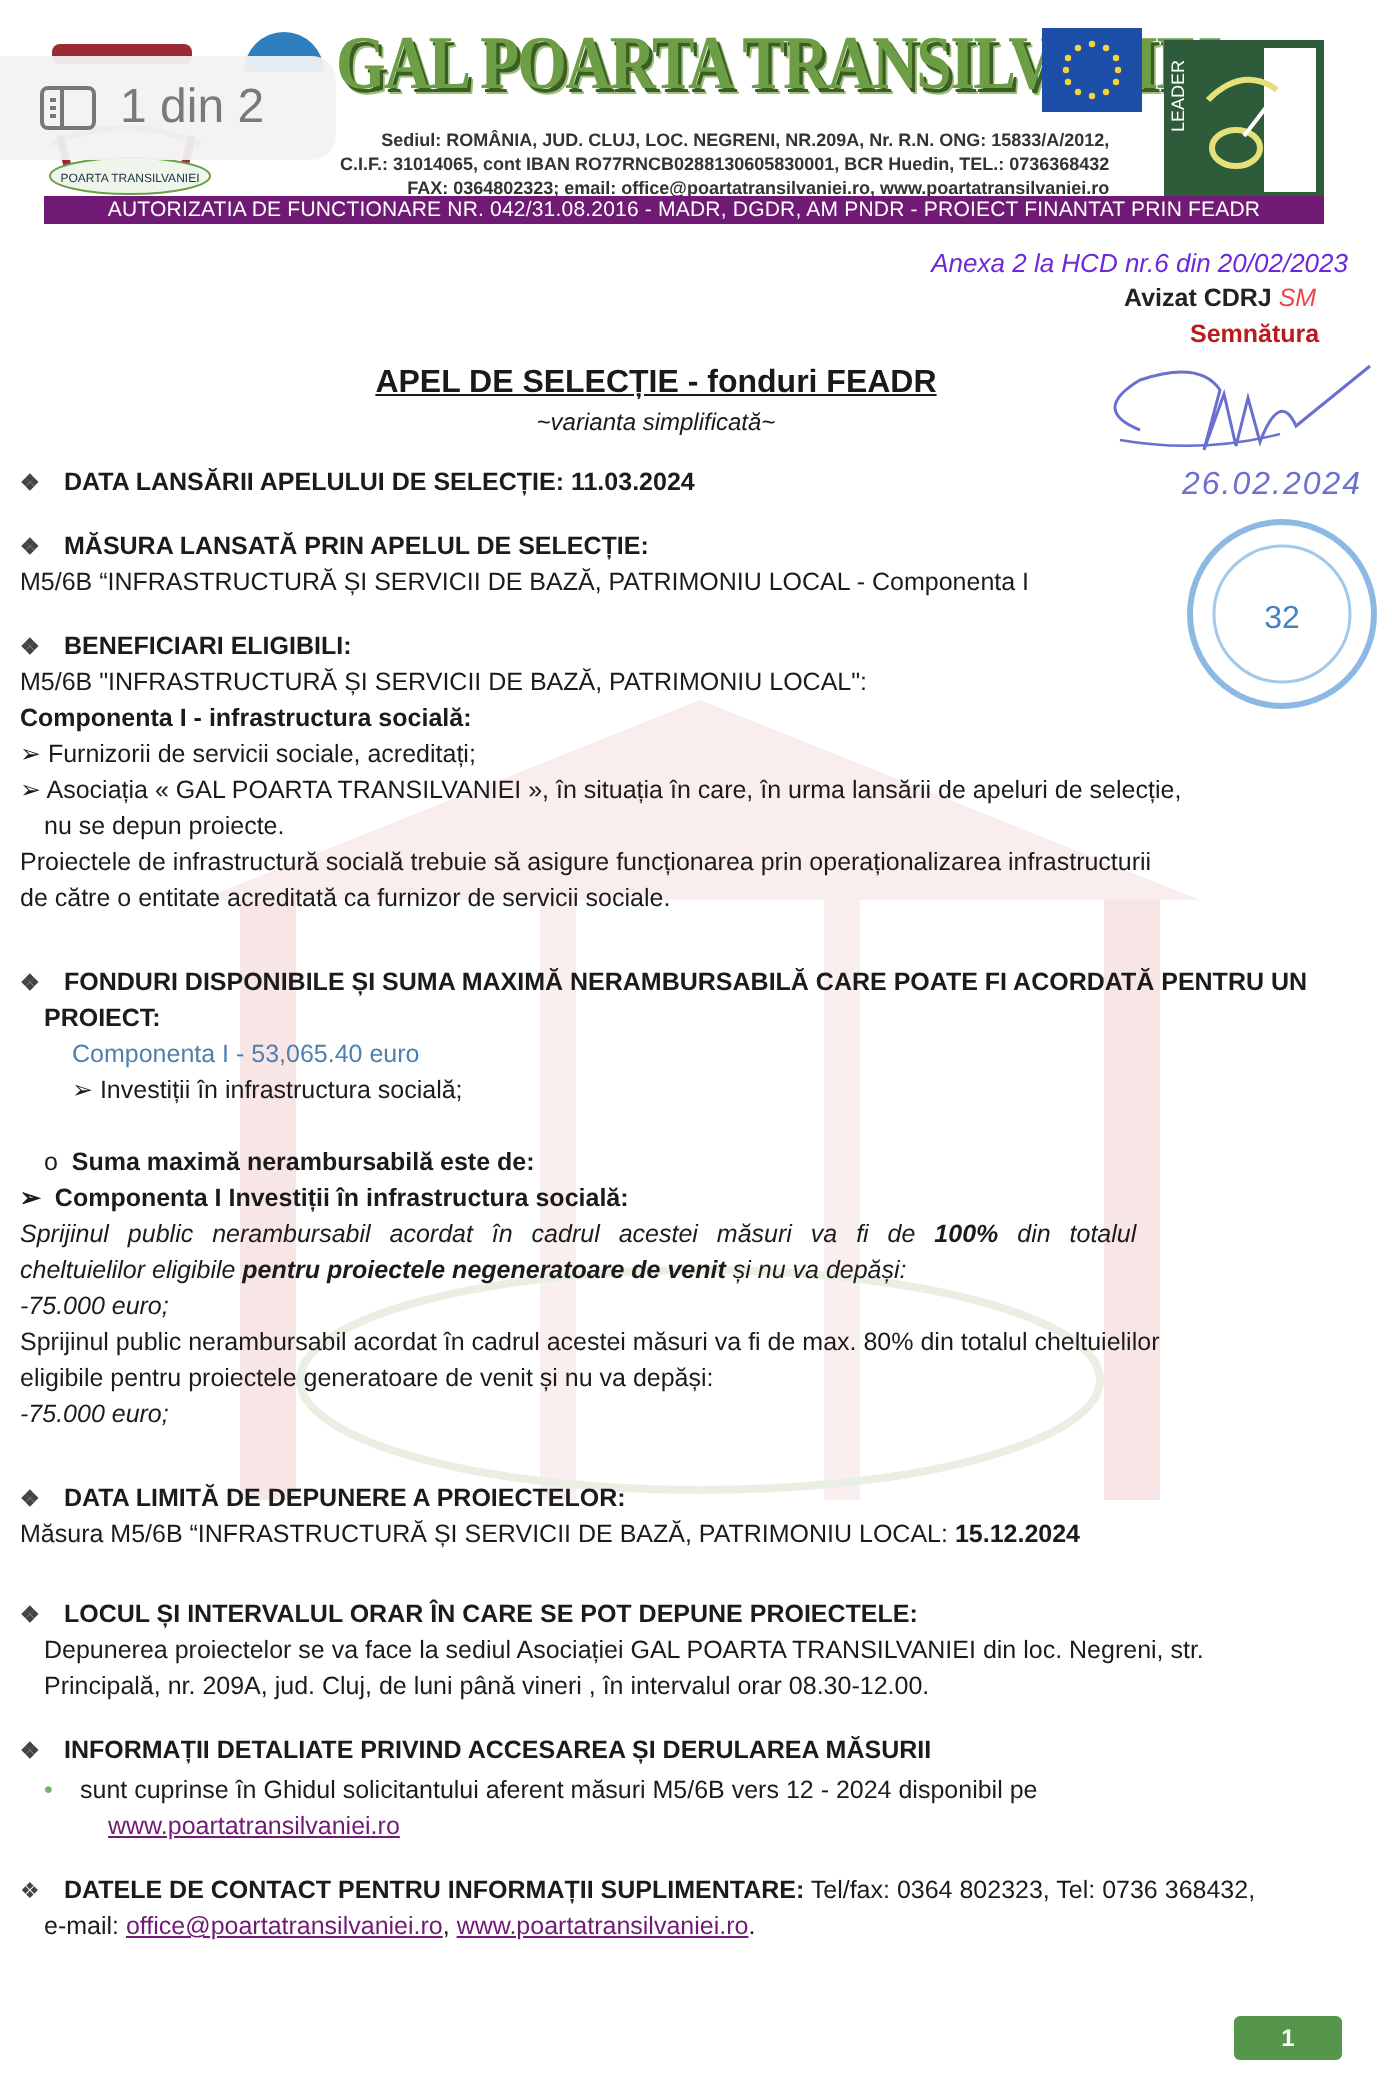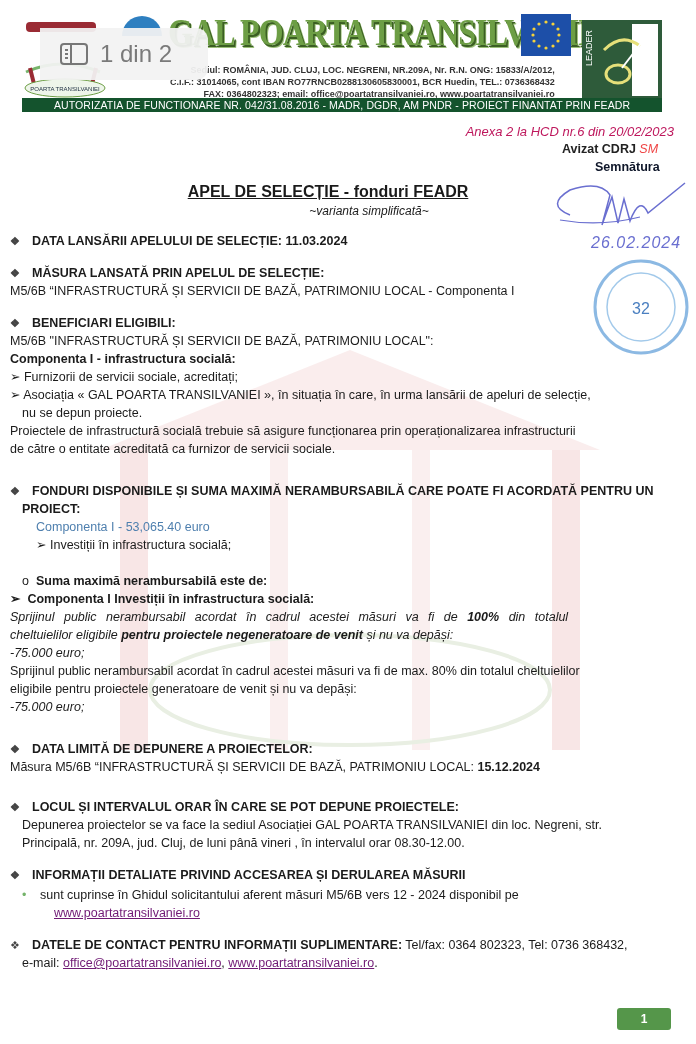--- a/index.html
+++ b/index.html
@@ -14,41 +14,41 @@
   .watermark { position: absolute; left: 40px; top: 330px; width: 620px; height: 420px; pointer-events: none; }
 
   
   .hdr-logo-left { position: absolute; left: 22px; top: 22px; width: 86px; height: 78px; }
   .hdr-seal { position: absolute; left: 120px; top: 14px; width: 44px; height: 22px; }
   .hdr-title { position: absolute; left: 168px; top: 10px; font-family: "Liberation Serif", serif; font-size: 38px; font-weight: bold; color: #6d9e45; letter-spacing: -1px; text-shadow: 2px 2px 0 #3b5f23, 3px 3px 0 #9cc07a; white-space: nowrap; transform: scaleX(0.84); transform-origin: left; }
   .hdr-eu { position: absolute; left: 521px; top: 14px; width: 50px; height: 42px; background: #1d4fa8; }
   .hdr-leader { position: absolute; left: 582px; top: 20px; width: 80px; height: 80px; }
   .hdr-lines { position: absolute; left: 170px; top: 64px; font-size: 9px; line-height: 12px; color: #333; font-weight: bold; }
   .hdr-lines div { white-space: nowrap; text-align: right; }
-  .hdr-bar { position: absolute; left: 22px; top: 98px; width: 640px; height: 14px; background: #14532d; color: #fff; font-size: 10.5px; line-height: 14px; text-align: center; white-space: nowrap; letter-spacing: 0.1px; }
-
-  
-  .pager { position: absolute; left: 0; top: 28px; width: 168px; height: 52px; background: rgba(242,242,242,0.94); border-radius: 0 12px 12px 0; display: flex; align-items: center; margin-left: 40px; }
+  .hdr-bar { position: absolute; left: 22px; top: 98px; width: 640px; height: 14px; background: #701a75; color: #fff; font-size: 10.5px; line-height: 14px; text-align: center; white-space: nowrap; letter-spacing: 0.1px; }
+
+  
+  .pager { position: absolute; left: 0; top: 28px; width: 168px; height: 52px; background: rgba(242,242,242,0.94); border-radius: 0 12px 12px 0; display: flex; align-items: center; }
   .pager-icon { margin-left: 20px; width: 28px; height: 22px; border: 2px solid #777; border-radius: 4px; position: relative; box-sizing: border-box; }
   .pager-icon::before { content: ""; position: absolute; left: 8px; top: 0; bottom: 0; width: 2px; background: #777; }
   .pager-icon i { position: absolute; left: 3px; width: 3px; height: 2px; background: #777; }
   .pager-text { margin-left: 12px; font-size: 24px; color: #7a7a7a; }
 
   
-  .annex { position: absolute; right: 22px; top: 124px; font-size: 13px; font-style: italic; color: #be185d; }
+  .annex { position: absolute; right: 22px; top: 124px; font-size: 13px; font-style: italic; color: #6d28d9; }
   .avizat { position: absolute; left: 562px; top: 142px; font-size: 12.5px; font-weight: bold; color: #222; }
   .avizat .sm { color: #ef4444; font-weight: normal; font-style: italic; }
-  .semnatura { position: absolute; left: 595px; top: 160px; font-size: 12.5px; font-weight: bold; color: #0f172a; }
+  .semnatura { position: absolute; left: 595px; top: 160px; font-size: 12.5px; font-weight: bold; color: #b91c1c; }
   .signature { position: absolute; left: 540px; top: 175px; width: 150px; height: 60px; }
   .sigdate { position: absolute; left: 568px; top: 234px; font-size: 16px; color: #6a6fd0; font-style: italic; letter-spacing: 1px; margin-left: 23px; }
   .stamp { position: absolute; left: 592px; top: 258px; width: 98px; height: 98px; }
 
   
   .doc-title { position: absolute; left: 0; width: 656px; top: 183px; text-align: center; font-size: 16px; font-weight: bold; text-decoration: underline; }
-  .doc-sub { position: absolute; left: 0; width: 656px; top: 204px; text-align: center; font-size: 12px; font-style: italic; margin-left: 41px; }
+  .doc-sub { position: absolute; left: 0; width: 656px; top: 204px; text-align: center; font-size: 12px; font-style: italic; }
 
   
   .t { position: absolute; left: 10px; font-size: 12.5px; line-height: 18px; color: #1b1b1b; white-space: nowrap; }
   .b { font-weight: bold; }
   .it { font-style: italic; }
   .diamond { display: inline-block; width: 22px; color: #444; font-size: 11px; }
   .ind { left: 22px; }
   .ind2 { left: 36px; }
   .blue { color: #4e7fae; }
   .link { color: #701a75; text-decoration: underline; }

